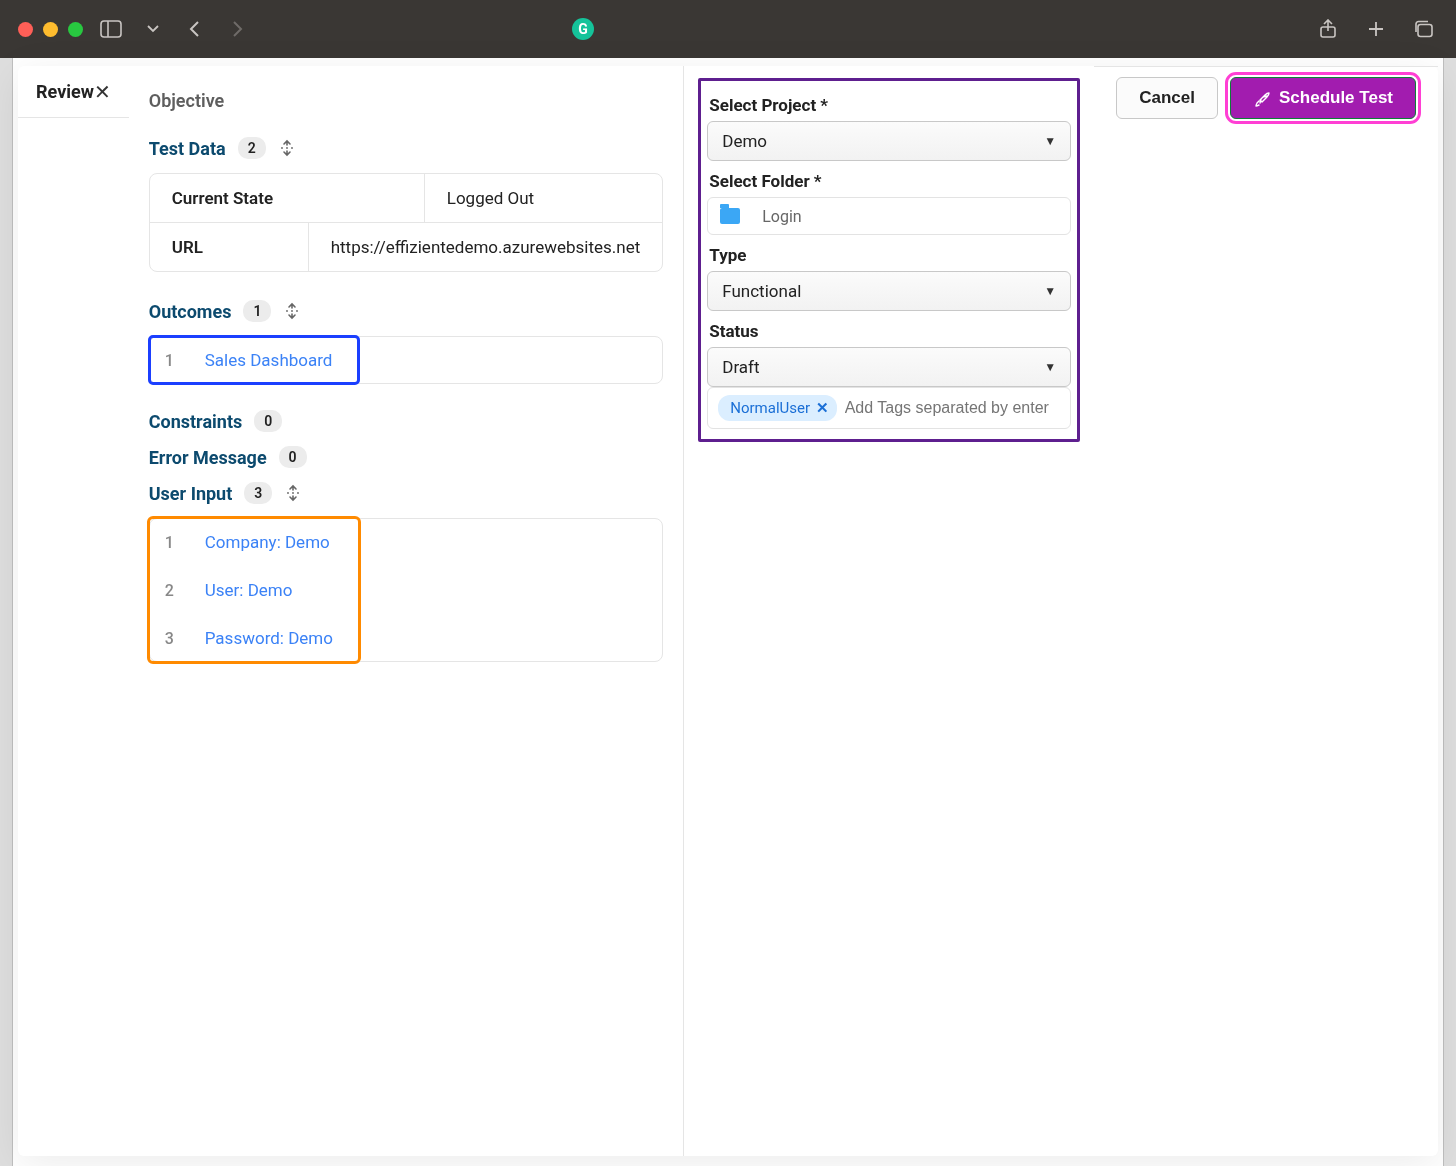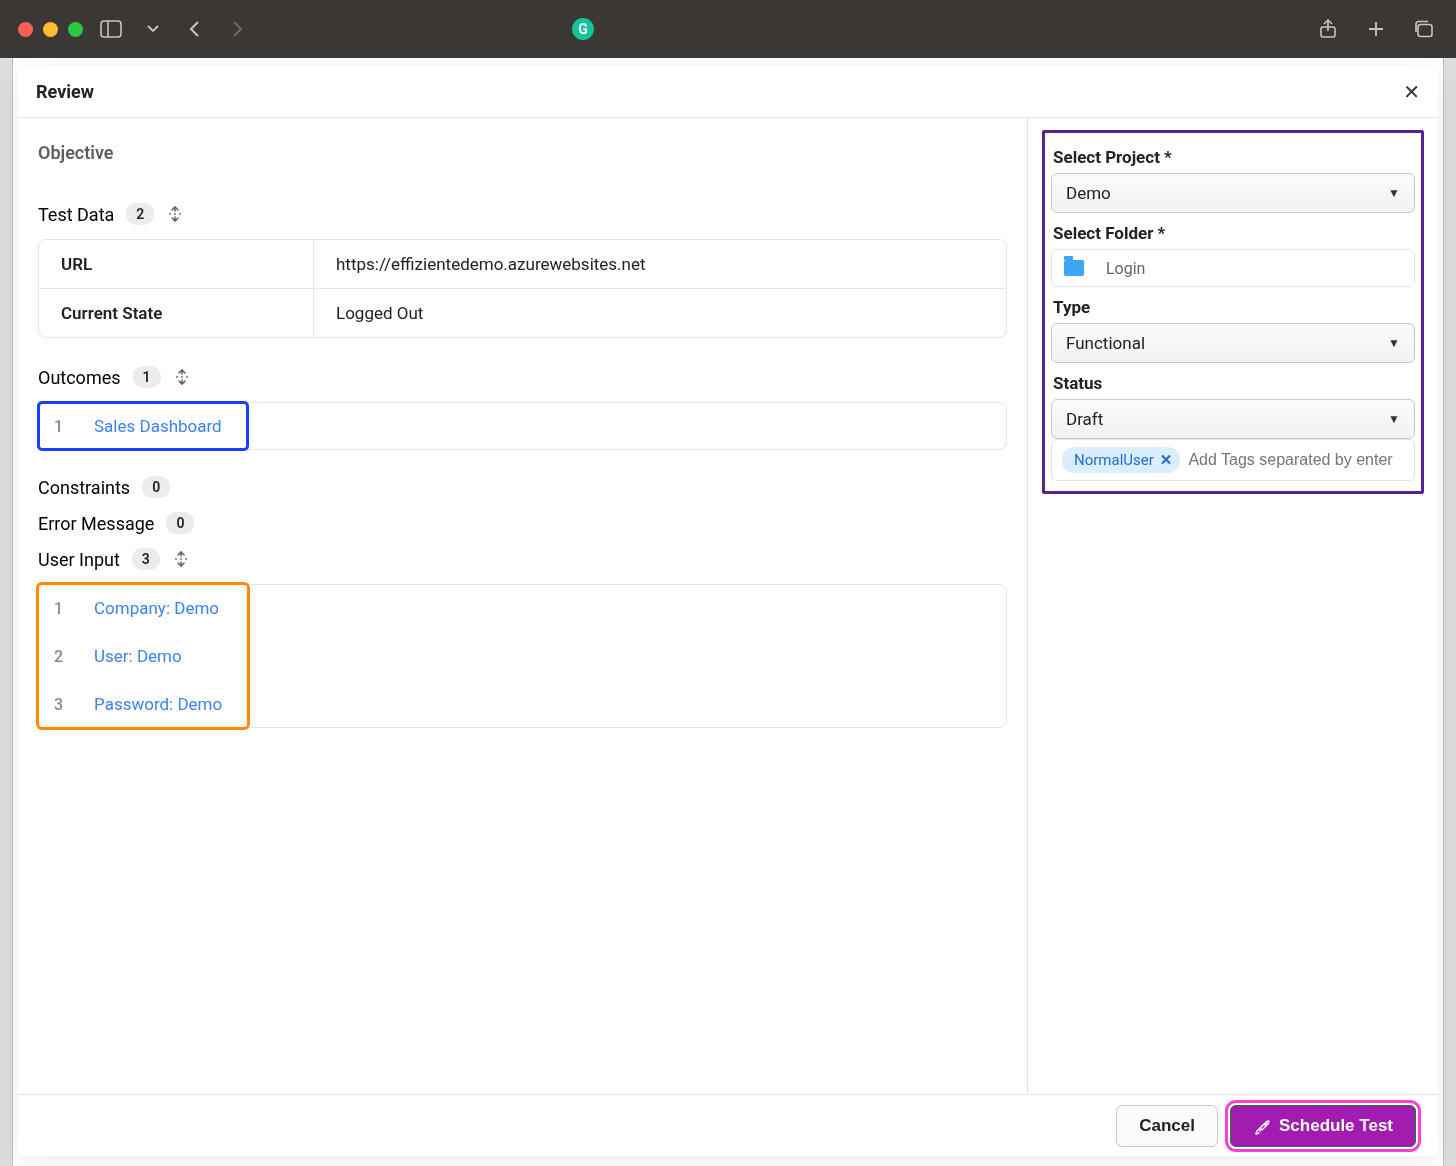--- a/index.html
+++ b/index.html
@@ -18,33 +18,33 @@
 .grammarly{width:22px;height:22px;border-radius:50%;background:#15c39a;display:flex;align-items:center;justify-content:center;color:#fff;font-weight:700;font-size:14px;margin-right:8px}
 
 
 .page-bg { height:1108px; background:#fff; position:relative; }
 
 
 .stripe-left{position:absolute;left:0;top:0;width:13px;height:1108px;background:#dedede;border-right:1px solid #bfbfbf}
 .stripe-right{position:absolute;right:0;top:0;width:13px;height:1108px;background:#dedede;border-left:1px solid #bfbfbf}
 
 
-.modal{position:absolute;left:18px;right:18px;top:8px;bottom:10px;background:#fff;border-radius:6px;box-shadow:0 8px 40px rgba(0,0,0,.08);display:flex;flex-direction:column}
+.modal{position:absolute;left:18px;right:18px;top:8px;bottom:10px;background:#fff;border-radius:6px;box-shadow:0 8px 40px rgba(0,0,0,.08);display:flex;flex-direction:row}
 .modal-header{height:52px;border-bottom:1px solid #e5e5e5;display:flex;align-items:center;padding:0 18px;justify-content:space-between}
 .modal-header h1{font-size:18px;font-weight:700;color:#222}
 .close-x{font-size:20px;color:#333;cursor:pointer}
 .modal-body{flex:1;display:flex;overflow:hidden}
 .left-col{flex:1;padding:24px 20px;border-right:1px solid #e5e5e5;overflow-y:auto}
 .right-col{width:410px;padding:12px 14px 14px 14px}
 .modal-footer{height:62px;border-top:1px solid #e5e5e5;display:flex;align-items:center;justify-content:flex-end;gap:12px;padding:15px 22px}
 
 
-.sect-title{font-size:18px;font-weight:600;color:#5e5e5e;margin-bottom:40px}
+.sect-title{font-size:18px;font-weight:600;color:#5e5e5e;margin-bottom:26px}
 .sect-head{display:flex;align-items:center;gap:12px;margin-bottom:14px}
-.sect-head .label{font-size:18px;font-weight:400;color:#000000}
+.sect-head .label{font-size:18px;font-weight:700;color:#0c4a6e}
 .badge{background:#ececec;border-radius:10px;padding:0 10px;height:22px;min-width:22px;display:flex;align-items:center;justify-content:center;font-size:14px;color:#222;font-weight:600}
 .shuffle{color:#666;display:flex}
 
 .kv-table{border:1px solid #e5e5e5;border-radius:8px;overflow:hidden;margin-bottom:28px}
 .kv-row{display:flex;border-top:1px solid #e5e5e5}
 .kv-row:first-child{border-top:none}
 .kv-key{width:275px;border-right:1px solid #e5e5e5;padding:14px 22px;font-size:17px;color:#222;font-weight:600}
 .kv-val{flex:1;padding:14px 22px;font-size:17px;color:#222}
 
 .list-box{border:1px solid #e5e5e5;border-radius:8px;margin-bottom:26px}
@@ -150,26 +150,26 @@
             <svg width="18" height="18" viewBox="0 0 18 18" fill="none">
                 <path d="M9 2v4M9 16v-4M6 5l3-3 3 3M6 13l3 3 3-3" stroke="#666" stroke-width="1.6" stroke-linecap="round"></path>
                 <circle cx="4" cy="9" r="0.9" fill="#666"></circle>
                 <circle cx="9" cy="9" r="0.9" fill="#666"></circle>
                 <circle cx="14" cy="9" r="0.9" fill="#666"></circle>
               </svg>
           </span>
         </div>
         <div class="kv-table">
           <div class="kv-row">
+            <div class="kv-key">Current State</div>
+            <div class="kv-val">Logged Out</div>
+          </div>
+          <div class="kv-row">
             <div class="kv-key">URL</div>
             <div class="kv-val">https://effizientedemo.azurewebsites.net</div>
-          </div>
-          <div class="kv-row">
-            <div class="kv-key">Current State</div>
-            <div class="kv-val">Logged Out</div>
           </div>
         </div>
 
         <div class="sect-head">
           <span class="label">Outcomes</span>
           <span class="badge">1</span>
           <span class="shuffle">
             <svg width="18" height="18" viewBox="0 0 18 18" fill="none">
                 <path d="M9 2v4M9 16v-4M6 5l3-3 3 3M6 13l3 3 3-3" stroke="#666" stroke-width="1.6" stroke-linecap="round"></path>
                 <circle cx="4" cy="9" r="0.9" fill="#666"></circle>

